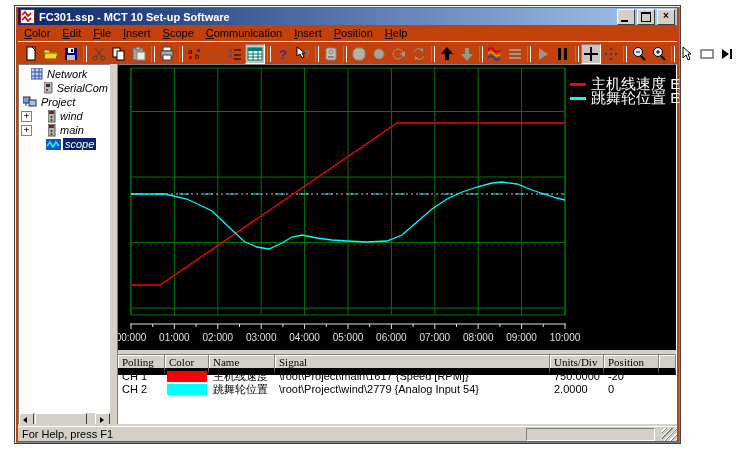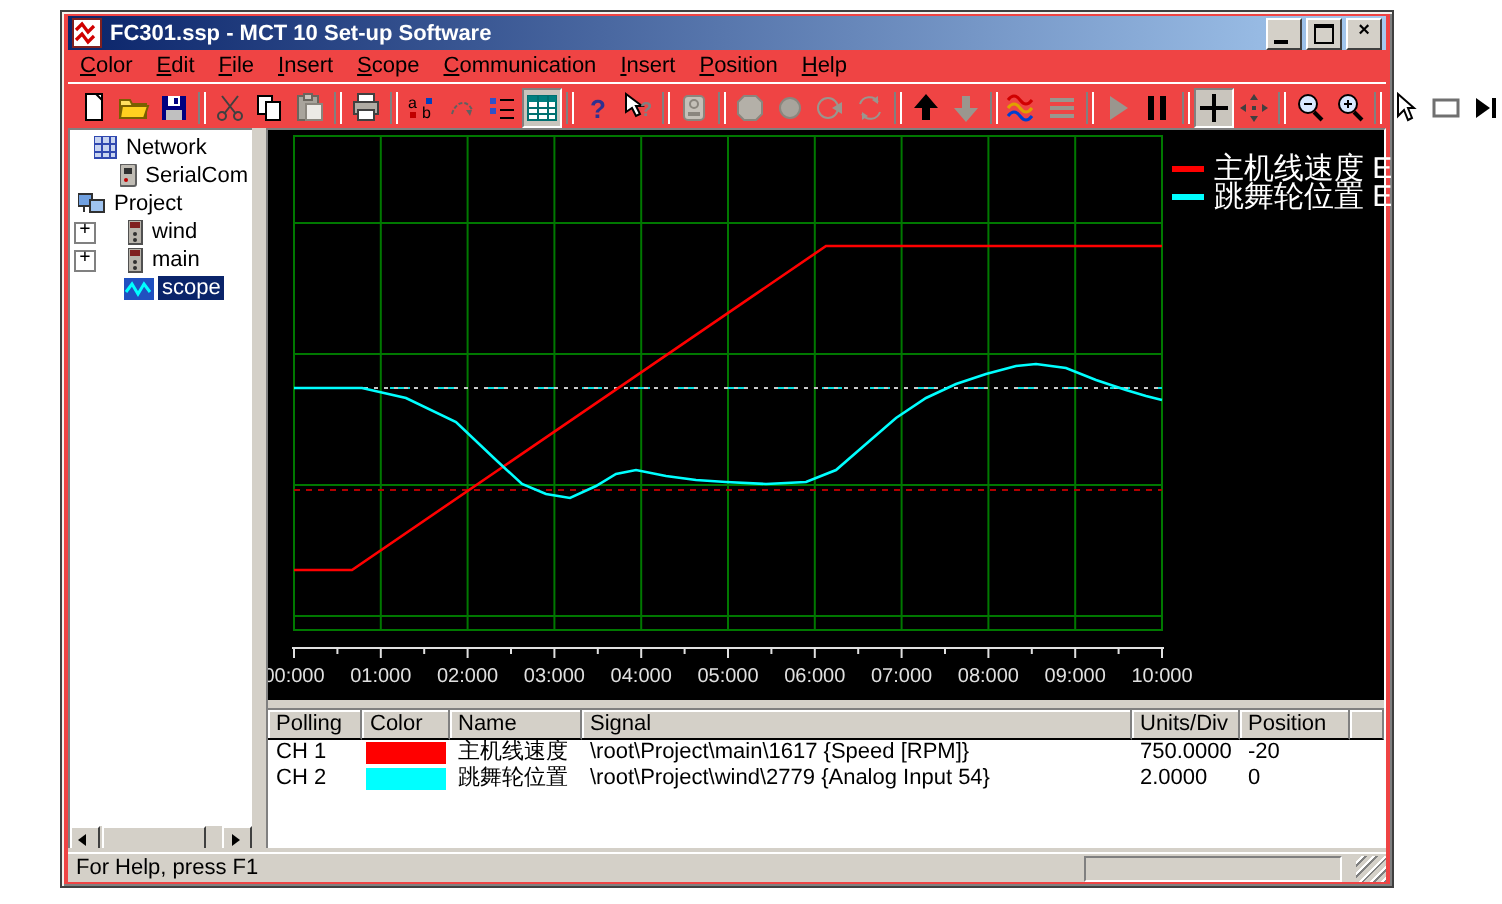--- a/index.html
+++ b/index.html
@@ -1,17 +1,17 @@
 <!DOCTYPE html>
 <html><head>
 <meta charset="utf-8">
 <style>
   html,body{margin:0;padding:0;width:751px;height:452px;background:#fff;overflow:hidden;
     font-family:"Liberation Sans",sans-serif;font-size:11px;color:#000;}
-  .window{position:absolute;left:30px;top:5px;width:665px;height:437px;background:#ef4444;
+  .window{position:absolute;left:14px;top:5px;width:665px;height:437px;background:#c2410c;
     border:1px solid #404040;box-shadow:inset 1px 1px 0 #f4f2ee,inset -1px -1px 0 #808080;}
   
   .titlebar{position:absolute;left:3px;top:2px;right:3px;height:17px;
     background:linear-gradient(to right,#0a246a,#a6caf0);display:flex;align-items:center;padding:0 2px;}
   .app-icon{width:13px;height:13px;background:#fff;border:1px solid #802020;position:relative;flex:0 0 auto;}
   .app-icon svg{display:block}
   .title-text{color:#fff;font-weight:bold;margin-left:4px;flex:1;white-space:nowrap;overflow:hidden;}
   .win-btn{width:16px;height:14px;background:#d4d0c8;border:1px solid;border-color:#fff #404040 #404040 #fff;
     margin-left:2px;position:relative;flex:0 0 auto;}
   .win-btn .bar{position:absolute;left:3px;bottom:2px;width:7px;height:2px;background:#000;}
@@ -27,42 +27,42 @@
   .tb{width:20px;height:20px;display:flex;align-items:center;justify-content:center;flex:0 0 auto;}
   .tb svg{display:block;}
   .tb.pressed{border:1px solid;border-color:#808080 #fff #fff #808080;background:#c9c5bd;width:18px;height:18px;}
   .tb-sep{width:2px;height:16px;border-left:1px solid #808080;border-right:1px solid #fff;margin:0 2px;flex:0 0 auto;}
   
   .client{position:absolute;left:3px;top:58px;right:3px;bottom:16px;}
   .tree-panel{position:absolute;left:0;top:0;width:91px;bottom:0;background:#fff;
     border:1px solid;border-color:#808080 #fff #fff #808080;}
   .tree-row{height:14px;display:flex;align-items:center;white-space:nowrap;}
   .tree-row svg{flex:0 0 auto;}
-  .tlabel{padding:0 2px;margin-left:2px;}
+  .tlabel{padding:0 2px;margin-left:2px;font-style:italic;}
   .tlabel.selected{background:#0a246a;color:#fff;}
   .plusbox{width:9px;height:9px;border:1px solid #808080;background:#fff;font-size:9px;line-height:7px;
     text-align:center;flex:0 0 auto;font-family:"DejaVu Sans Mono",monospace;}
   .hscroll{position:absolute;left:0;right:0;bottom:0;height:13px;background:#d4d0c8;display:flex;}
   .sbtn{width:13px;height:13px;background:#d4d0c8;border:1px solid;border-color:#fff #404040 #404040 #fff;
     position:relative;flex:0 0 auto;}
   .tri-l{position:absolute;left:3px;top:3px;border:3px solid transparent;border-right:4px solid #000;border-left:none;}
   .tri-r{position:absolute;left:4px;top:3px;border:3px solid transparent;border-left:4px solid #000;border-right:none;}
   .sthumb{height:13px;width:50px;margin-left:1px;background:#d4d0c8;border:1px solid;border-color:#fff #404040 #404040 #fff;}
   .splitter{position:absolute;left:92px;top:0;width:7px;bottom:0;background:#d4d0c8;}
   .scope-panel{position:absolute;left:99px;top:0;right:0;bottom:0;background:#d4d0c8;
     border:1px solid;border-color:#808080 #fff #fff #808080;}
   .chart-area{position:absolute;left:0;top:0;right:0;height:285px;background:#000;}
   .legend{position:absolute;left:452px;top:12px;}
   .legend-row{display:flex;align-items:center;height:14px;color:#fff;font-size:15px;white-space:nowrap;}
   .lswatch{width:16px;height:3px;margin-right:5px;flex:0 0 auto;}
   .table-area{position:absolute;left:0;top:289px;right:0;bottom:0;background:#fff;border-top:1px solid #808080;}
   .thead,.trow{display:grid;grid-template-columns:47px 44px 66px 275px 54px 55px 1fr;}
   .thead{height:15px;background:#d4d0c8;}
-  .th{border-right:1px solid #808080;border-bottom:1px solid #000000;box-shadow:inset 1px 1px 0 #fff;
-    padding:1px 0 12px 4px;overflow:hidden;white-space:nowrap;}
+  .th{border-right:1px solid #808080;border-bottom:7px solid #000000;box-shadow:inset 1px 1px 0 #fff;
+    padding:1px 0 12px 4px;overflow:hidden;white-space:nowrap;font-family:Liberation Serif, serif;}
   .trow{height:13px;line-height:13px;}
   .td{padding-left:4px;overflow:hidden;white-space:nowrap;}
   .swatch{margin:1px 2px;height:11px;}
   
   .statusbar{position:absolute;left:3px;bottom:2px;right:3px;height:14px;background:#d4d0c8;
     border-top:1px solid #fff;box-shadow:0 -2px 0 #d4d0c8;display:flex;align-items:center;gap:34px;}
   .status-text{padding-left:4px;flex:1;}
   .status-pane{width:127px;height:11px;border:1px solid;border-color:#808080 #fff #fff #808080;margin-right:22px;}
   .grip{position:absolute;right:0;bottom:0;width:15px;height:13px;
     background:repeating-linear-gradient(135deg,#d4d0c8 0 2px,#fff 2px 3px,#808080 3px 4px);}

